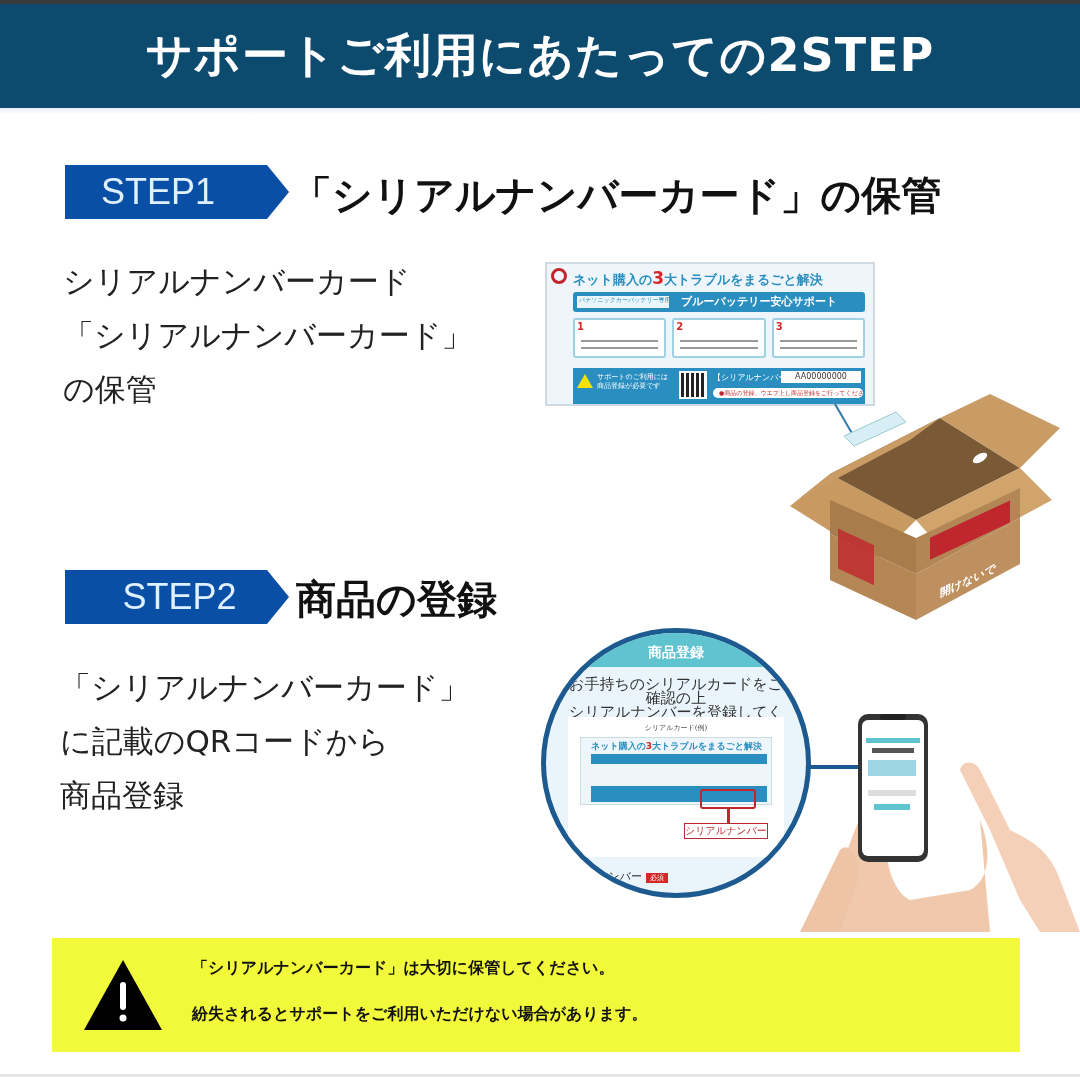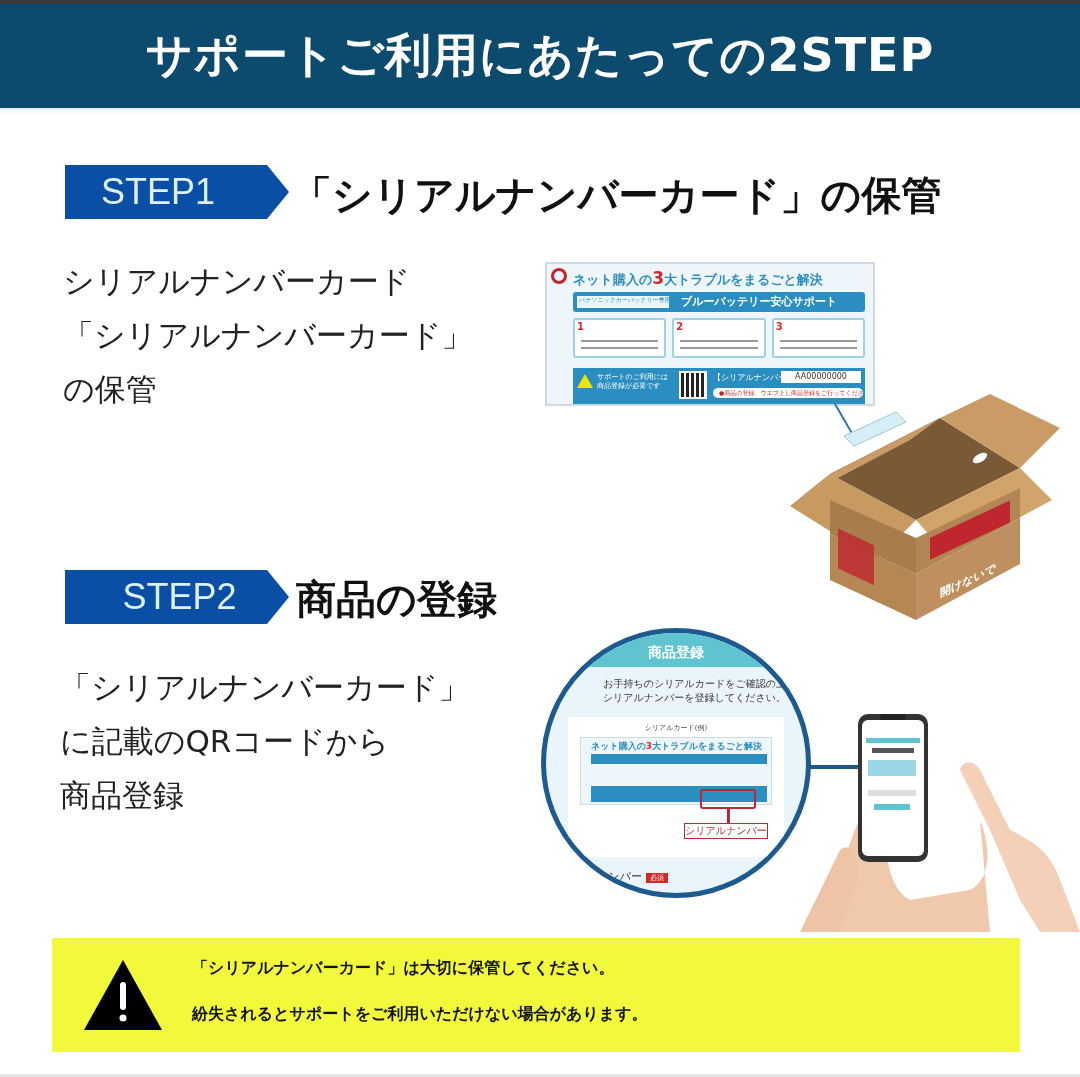--- a/index.html
+++ b/index.html
@@ -42,21 +42,21 @@
   .card1 .footer .pink { position: absolute; left: 140px; top: 20px; width: 150px; height: 10px; background: #fff; border-radius: 5px; font-size: 6px; color: #c0262d; padding-left: 6px; line-height: 10px; white-space: nowrap; overflow: hidden; }
 
   .leader1 { position: absolute; left: 834px; top: 404px; width: 2px; height: 44px; background: #2f7aa8; transform: rotate(-30deg); transform-origin: top; }
 
   
   .box { position: absolute; left: 790px; top: 388px; width: 270px; height: 232px; }
 
   
   .circle { position: absolute; left: 541px; top: 628px; width: 270px; height: 270px; border-radius: 50%; border: 5px solid #1d5a8f; overflow: hidden; background: #eaf5fb; }
   .circle .top { position: absolute; left: 0; top: 0; width: 100%; height: 34px; background: #5fc4cf; color: #fff; font-size: 14px; font-weight: bold; text-align: center; line-height: 38px; }
-  .circle .intro { position: absolute; left: 20px; right: 20px; top: 44px; font-size: 10px; text-align: right; color: #333; line-height: 14px; }
+  .circle .intro { position: absolute; left: 20px; right: 20px; top: 44px; font-size: 15px; text-align: center; color: #333; line-height: 14px; }
   .circle .panel { position: absolute; left: 22px; right: 22px; top: 84px; height: 140px; background: #fff; }
   .circle .panel .cap { position: absolute; left: 0; right: 0; top: 6px; text-align: center; font-size: 7px; color: #444; }
   .circle .panel .mini { position: absolute; left: 12px; right: 12px; top: 20px; height: 68px; background: #eef6fb; border: 1px solid #cdd; }
   .circle .panel .mini .h { position: absolute; left: 10px; top: 2px; font-size: 9px; font-weight: bold; color: #2a8fc0; white-space: nowrap; }
   .circle .panel .mini .h .big3 { color: #d62828; }
   .circle .panel .mini .bar { position: absolute; left: 10px; right: 4px; top: 16px; height: 10px; background: #2a8fc0; }
   .circle .panel .mini .f { position: absolute; left: 10px; right: 4px; top: 48px; height: 16px; background: #2a8fc0; }
   .circle .panel .redbox { position: absolute; right: 28px; top: 72px; width: 56px; height: 20px; border: 2px solid #c0262d; border-radius: 3px; }
   .circle .panel .arrow { position: absolute; right: 54px; top: 92px; width: 3px; height: 14px; background: #c0262d; }
   .circle .panel .redlbl { position: absolute; right: 16px; top: 106px; width: 84px; height: 16px; border: 1px solid #c0262d; background: #fff; font-size: 10px; color: #c0262d; text-align: right; line-height: 14px; white-space: nowrap; overflow: hidden; }

